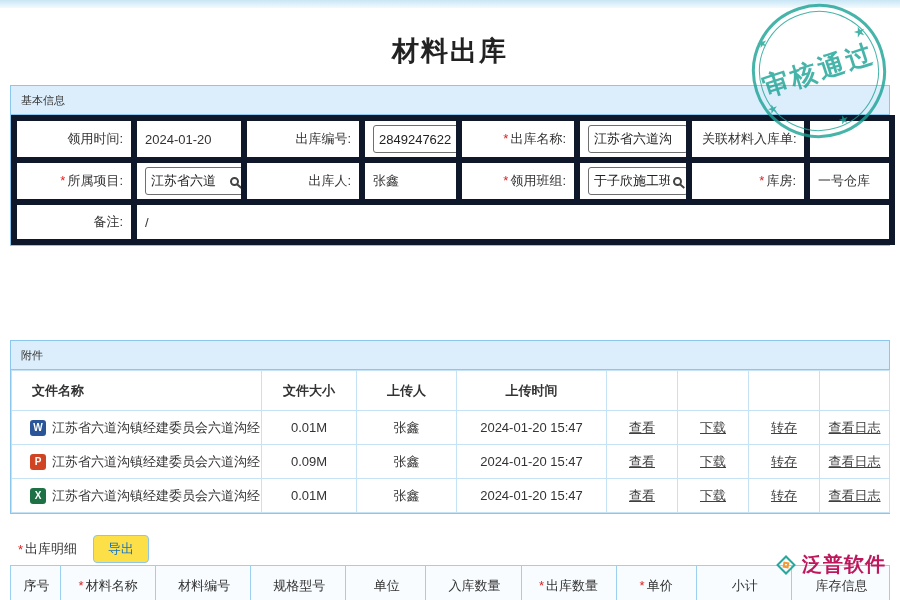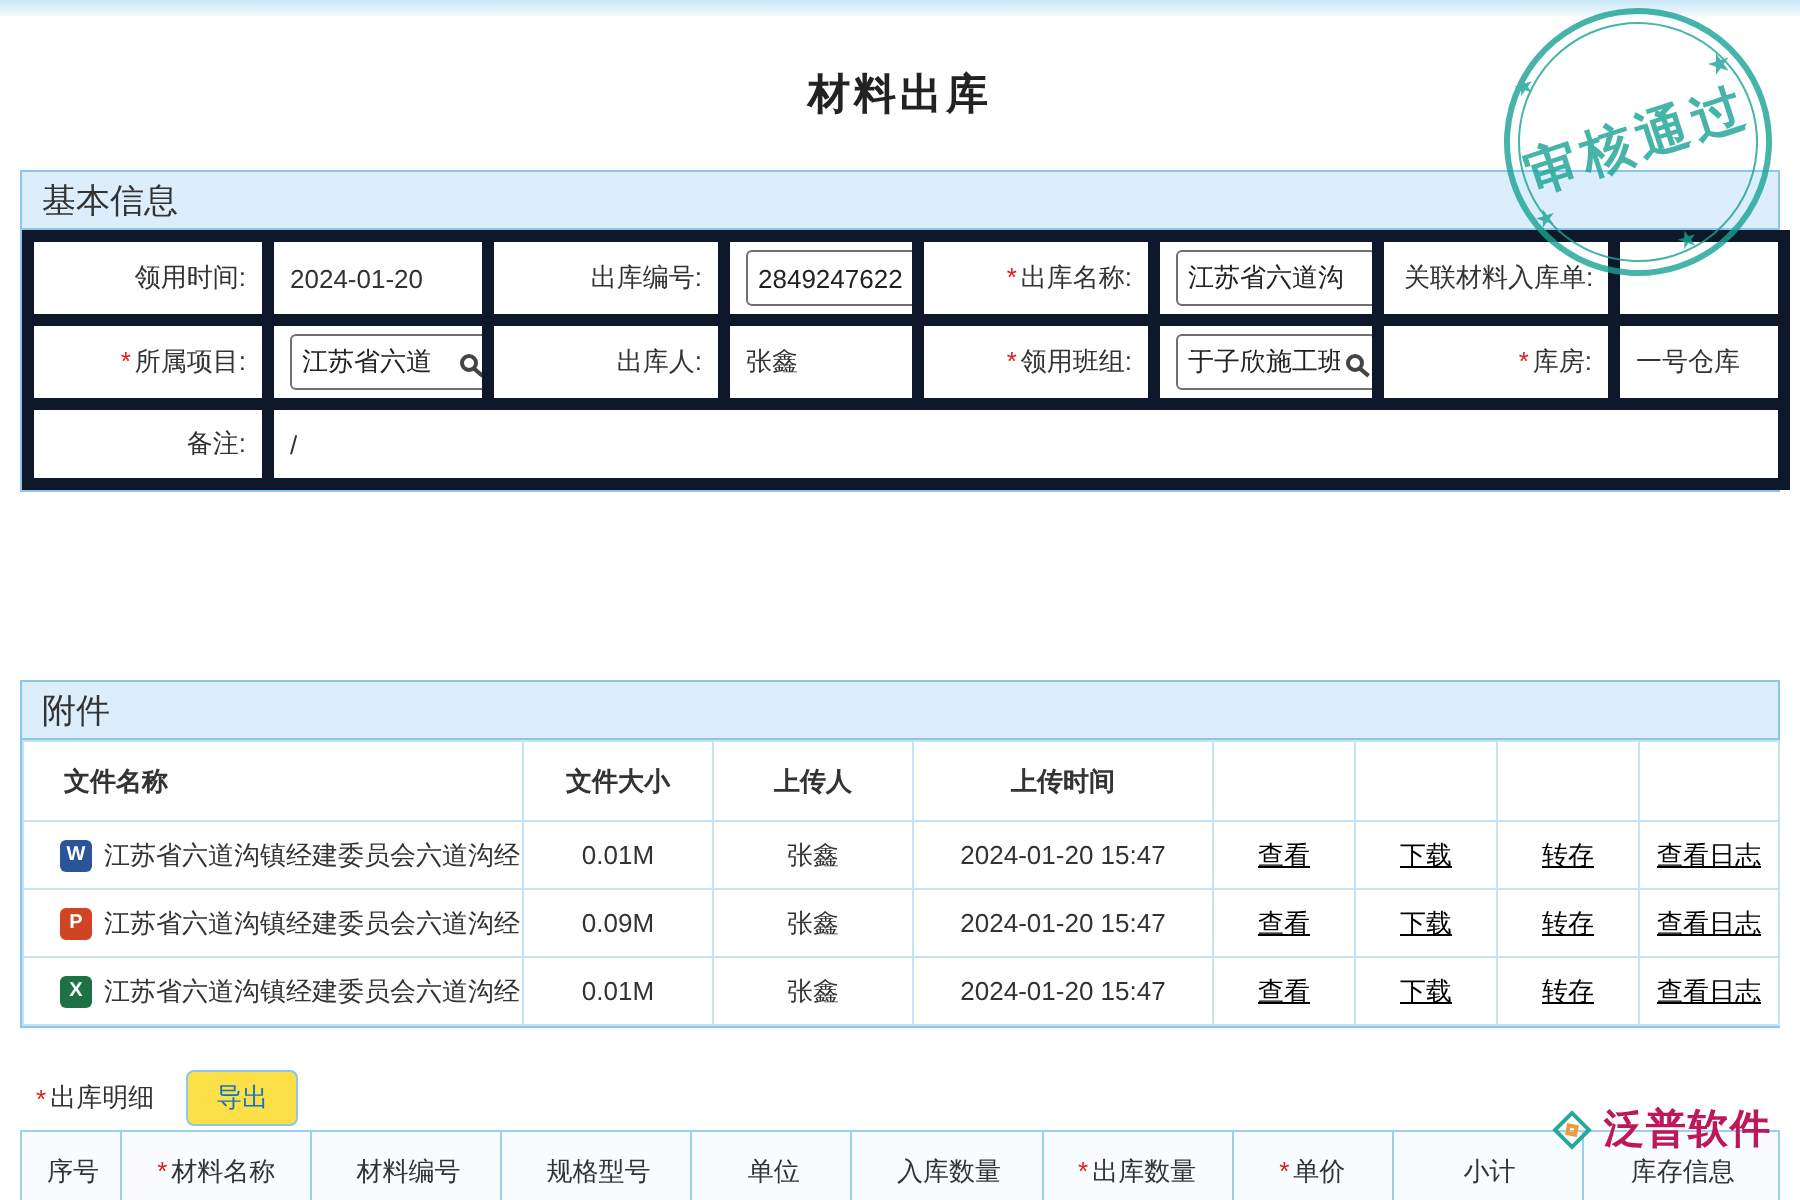--- a/index.html
+++ b/index.html
@@ -1,26 +1,26 @@
 <!DOCTYPE html>
 <html><head>
 <meta charset="utf-8">
 <style>
   * { margin:0; padding:0; box-sizing:border-box; }
   body { width:900px; height:600px; background:#fff; font-family:"Liberation Sans","DejaVu Sans",sans-serif; }
   .page { position:relative; width:900px; height:600px; overflow:hidden; background:#fff; }
   .topstrip { position:absolute; top:0; left:0; width:900px; height:8px;
               background:linear-gradient(#c9e6f6,#f3fafe); }
   .title { position:absolute; top:33px; left:0; width:100%; text-align:center;
-           font-size:21px; font-weight:bold; color:#222; letter-spacing:2px; }
+           font-size:27px; font-weight:bold; color:#222; letter-spacing:2px; }
 
   
   .panel { position:absolute; left:10px; width:880px; border:1px solid #8cc6ec; background:#fff; }
   .panel-h { height:29px; line-height:29px; padding-left:10px; background:#dceefb;
-             border-bottom:1px solid #8cc6ec; font-size:17px; color:#333; }
+             border-bottom:1px solid #8cc6ec; font-size:11px; color:#333; }
   .basic { top:85px; }
   .attach { top:340px; }
 
   table { border-collapse:collapse; table-layout:fixed; width:100%; }
 
   
   .form-table td { border:6px solid #0f172a; font-size:13px; color:#333; height:42px;
                    padding:0 8px; background:#fff; overflow:hidden; white-space:nowrap; vertical-align:middle; }
   .form-table tr.short td { height:40px; }
   .lbl { text-align:right; }
@@ -41,21 +41,21 @@
   .attach-table th, .attach-table td { border:1px solid #c5e3f5; font-size:13px; color:#333;
                                        overflow:hidden; white-space:nowrap; }
   .attach-table th { height:40px; font-weight:bold; text-align:center; background:#fff; }
   .attach-table th.th-name { text-align:left; padding-left:20px; }
   .attach-table td { height:34px; text-align:center; }
   .name-cell { text-align:left !important; padding-left:18px; }
   .name-inner { display:flex; align-items:center; gap:6px; }
   .ficon { width:16px; height:16px; border-radius:3px; color:#fff; font-size:10px; font-weight:bold;
            display:inline-flex; align-items:center; justify-content:center; flex:none; }
   .fname { overflow:hidden; white-space:nowrap; }
-  .lnk { color:#000000; text-decoration:underline; cursor:pointer;font-family:Liberation Serif, serif; }
+  .lnk { color:#404040; text-decoration:underline; cursor:pointer;font-family:Liberation Serif, serif; }
 
   
   .details { position:absolute; left:10px; top:533px; width:880px; }
   .details-bar { display:flex; align-items:center; height:32px; font-size:13px; color:#333; padding-left:8px; }
   .export-btn { margin-left:16px; padding:4px 14px; background:#fde047; border:1px solid #8cc6ec;
                 border-radius:4px; color:#1472c4; font-size:13px; cursor:pointer; }
   .details-table th { border:1px solid #9cd0f0; height:40px; font-size:13px; color:#333;
                       font-weight:normal; background:#f8fcff; text-align:center; white-space:nowrap; overflow:hidden; }
 
   

